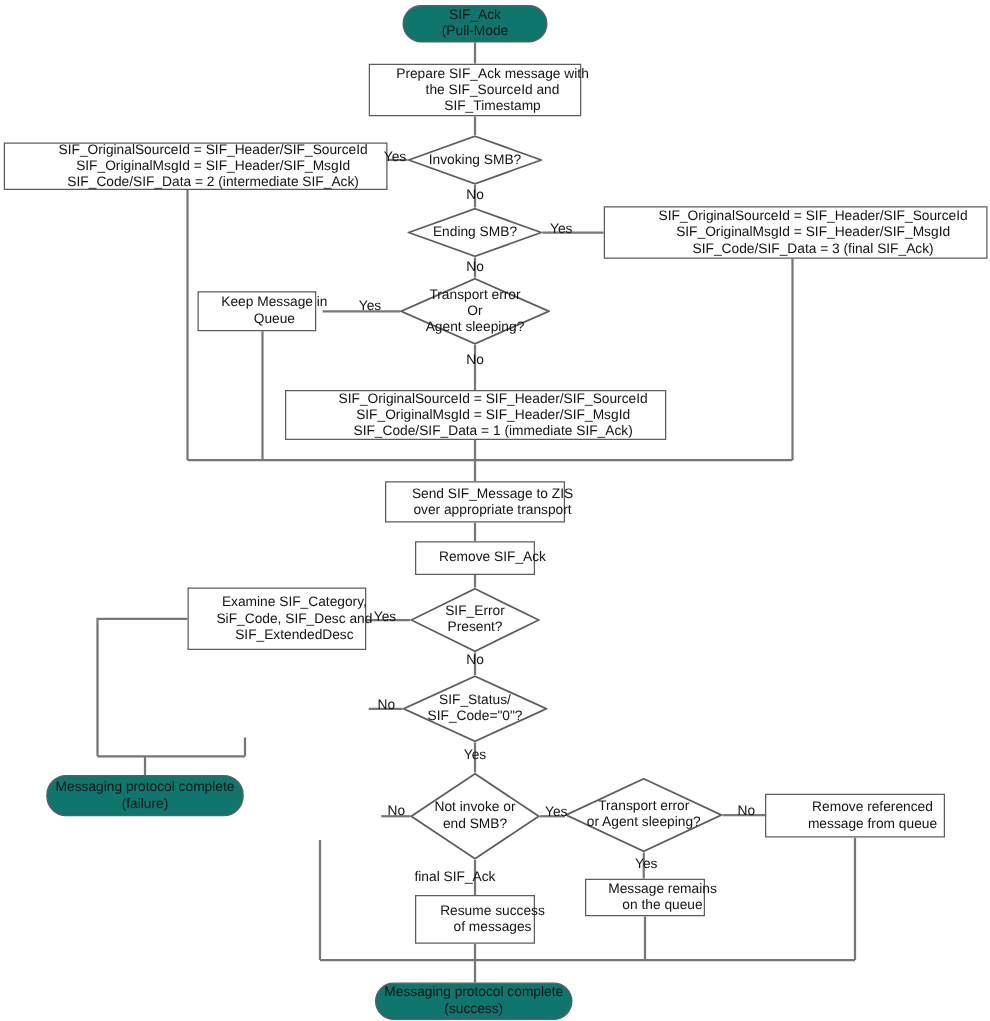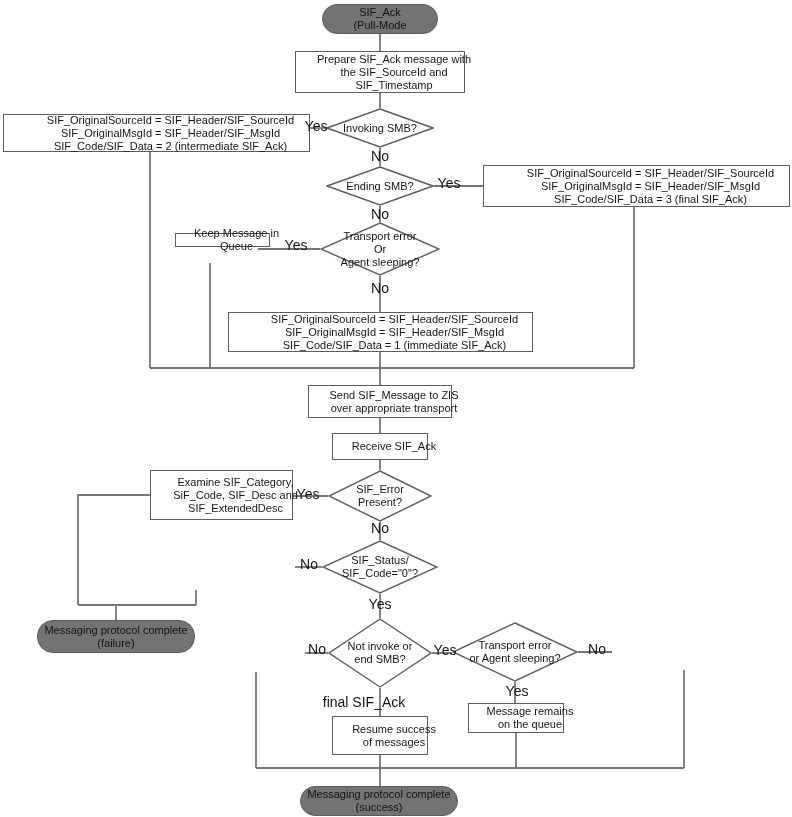--- a/index.html
+++ b/index.html
@@ -8,28 +8,28 @@
     font-family:"Liberation Sans",sans-serif;
   }
   #edges{position:absolute;left:0;top:0;z-index:0;}
   #edges path{stroke:#777777;stroke-width:1.8;fill:none;}
   .node{
     position:absolute;box-sizing:border-box;z-index:1;
     display:flex;flex-direction:column;align-items:center;justify-content:center;
     font-size:11px;line-height:13px;color:#141414;text-align:center;
   }
   .rect{background:#ffffff;border:1.5px solid #5d5d5d;padding-left:28px;}
-  .term{background:#737373;border:1.4px solid #5d5d5d;border-radius:16px;}
+  .term{background:#0f766e;border:1.4px solid #5d5d5d;border-radius:16px;}
   .diamond{background:transparent;border:none;}
   .diamond svg{position:absolute;left:0;top:0;z-index:0;}
   .diamond svg polygon{fill:#ffffff;stroke:#5d5d5d;stroke-width:1.4;}
   .dtext{position:relative;z-index:1;display:flex;flex-direction:column;align-items:center;}
   .nl{white-space:nowrap;}
   .elabel{
-    position:absolute;z-index:2;font-size:14px;line-height:13px;color:#141414;
+    position:absolute;z-index:2;font-size:11px;line-height:13px;color:#141414;
     text-align:center;white-space:nowrap;
   }
 </style>
 </head>
 <body>
 
 <div id="canvas">
 
   <svg id="edges" width="792" height="817">
     <path d="M380 34 V51"></path>
@@ -112,38 +112,38 @@
     <svg width="120" height="54">
         <polygon points="60,1 119,27 60,53 1,27"></polygon>
       </svg>
     <div class="dtext">
       <div class="nl">Transport error</div>
       <div class="nl">Or</div>
       <div class="nl">Agent sleeping?</div>
     </div>
   </div>
 
-  <div class="node rect" style="left:175px;top:233px;width:95px;height:14px">
+  <div class="node rect" style="left:158px;top:233px;width:95px;height:32px">
     <div class="nl">Keep Message in</div>
     <div class="nl">Queue</div>
   </div>
 
   <div class="node rect" style="left:228px;top:312px;width:305px;height:40px">
     <div class="nl">SIF_OriginalSourceId = SIF_Header/SIF_SourceId</div>
     <div class="nl">SIF_OriginalMsgId = SIF_Header/SIF_MsgId</div>
     <div class="nl">SIF_Code/SIF_Data = 1 (immediate SIF_Ack)</div>
   </div>
 
   <div class="node rect" style="left:308px;top:385px;width:144px;height:33px">
     <div class="nl">Send SIF_Message to ZIS</div>
     <div class="nl">over appropriate transport</div>
   </div>
 
   <div class="node rect" style="left:332px;top:433px;width:96px;height:27px">
-    <div class="nl">Receive SIF_Ack</div>
+    <div class="nl">Remove SIF_Ack</div>
   </div>
 
   <div class="node diamond" style="left:328px;top:470px;width:104px;height:52px">
     <svg width="104" height="52">
         <polygon points="52,1 103,26 52,51 1,26"></polygon>
       </svg>
     <div class="dtext">
       <div class="nl">SIF_Error</div>
       <div class="nl">Present?</div>
     </div>
@@ -185,20 +185,24 @@
   <div class="node diamond" style="left:452px;top:622px;width:126px;height:60px">
     <svg width="126" height="60">
         <polygon points="63,1 125,30 63,59 1,30"></polygon>
       </svg>
     <div class="dtext">
       <div class="nl">Transport error</div>
       <div class="nl">or Agent sleeping?</div>
     </div>
   </div>
 
+  <div class="node rect" style="left:612px;top:635px;width:144px;height:35px">
+    <div class="nl">Remove referenced</div>
+    <div class="nl">message from queue</div>
+  </div>
 
   <div class="node rect" style="left:468px;top:703px;width:96px;height:30px">
     <div class="nl">Message remains</div>
     <div class="nl">on the queue</div>
   </div>
 
   <div class="node rect" style="left:332px;top:716px;width:96px;height:39px">
     <div class="nl">Resume success</div>
     <div class="nl">of messages</div>
   </div>

